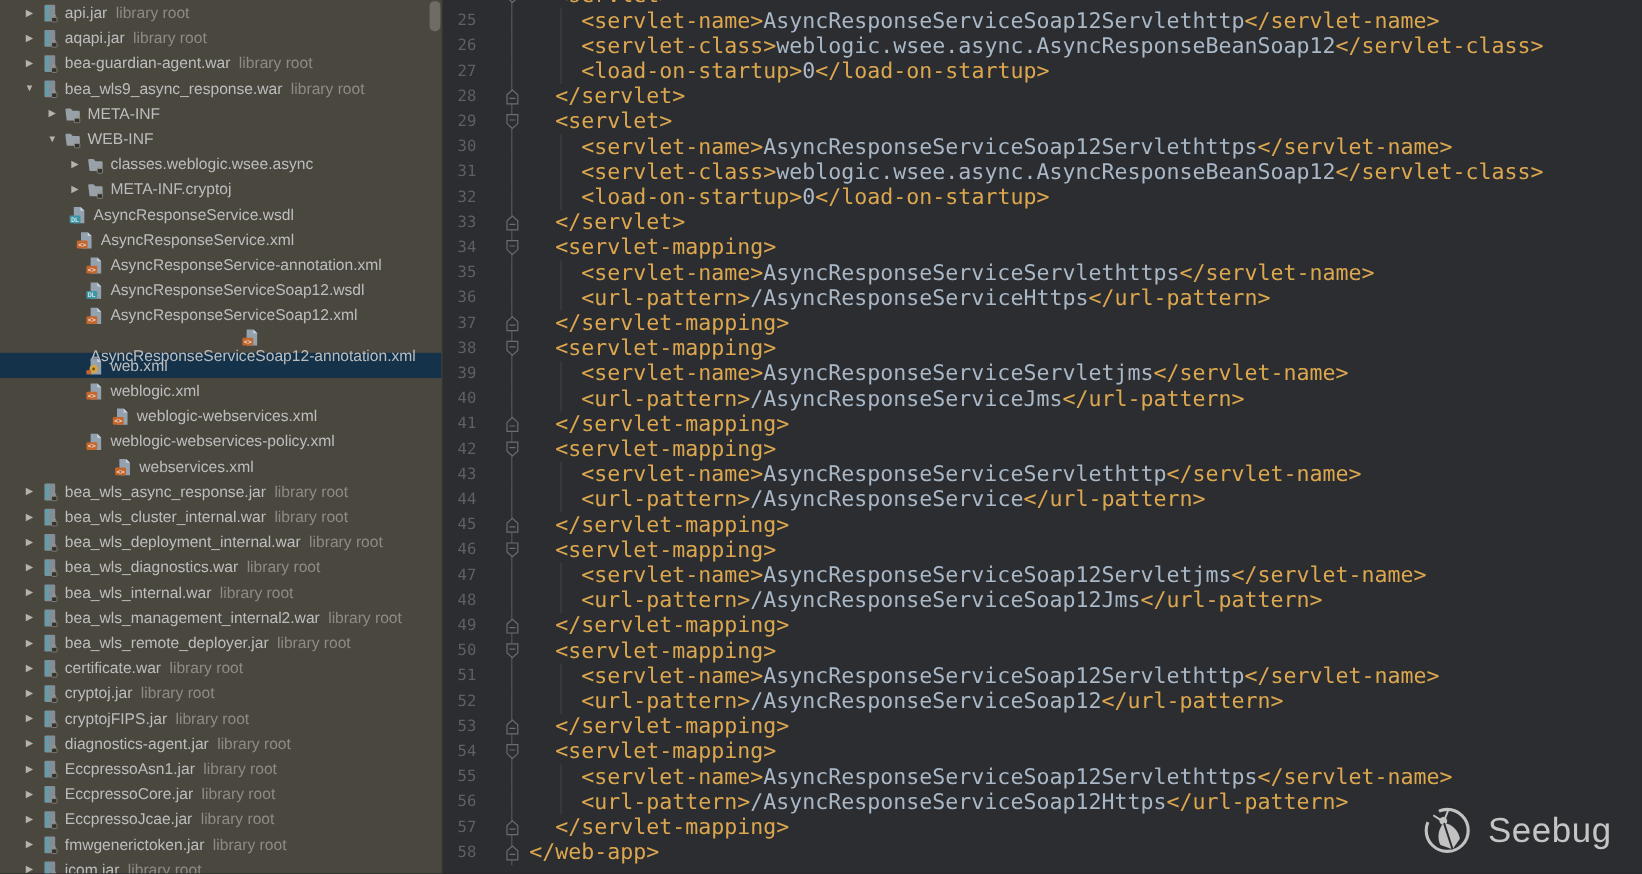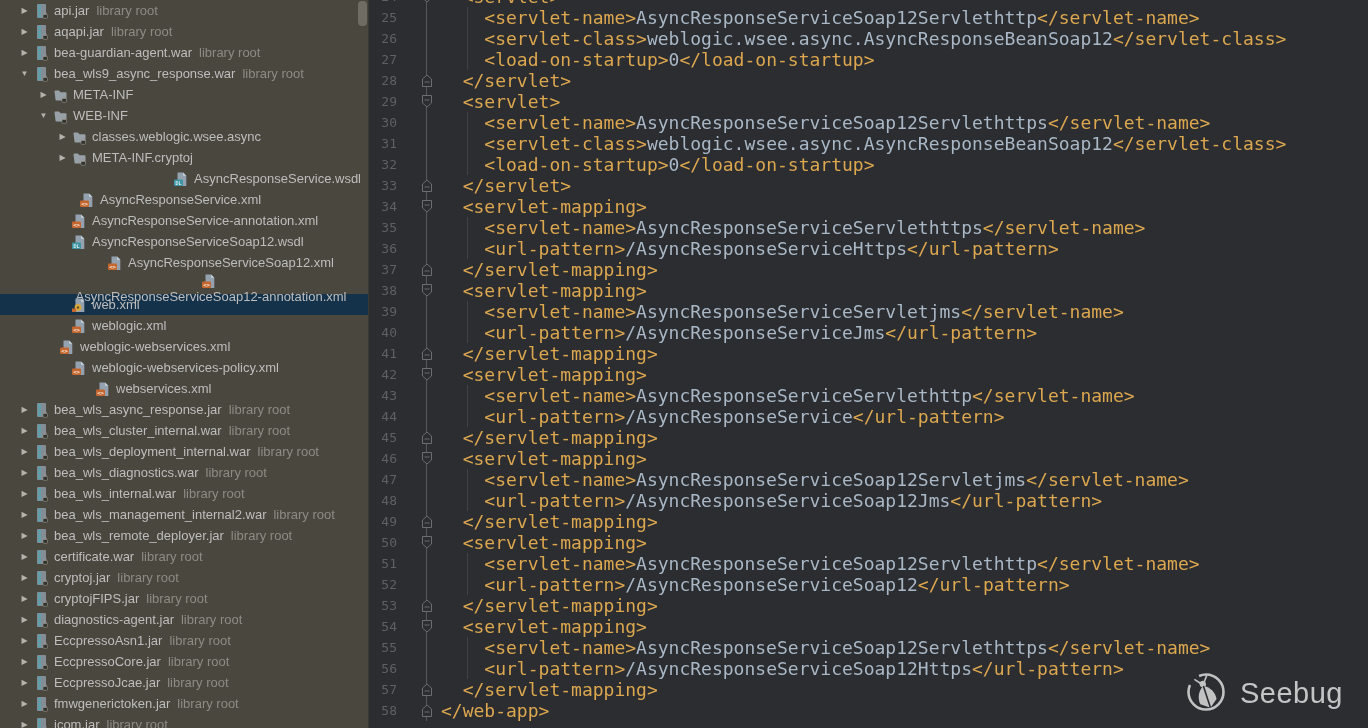--- a/index.html
+++ b/index.html
@@ -185,35 +185,35 @@
             <svg width="16" height="16" viewBox="0 0 16 16">
               <path d="M2.5 4.5 a1 1 0 0 1 1-1 h3.4 l1.7 1.8 h4.9 a1 1 0 0 1 1 1 v6.2 a1 1 0 0 1 -1 1 h-9 a1 1 0 0 1 -1-1 z" fill="#99a1a8"></path>
               <rect x="10" y="11.5" width="4.5" height="3.8" rx=".7" fill="#33332e" stroke="#9a988f" stroke-width=".6"></rect>
               <path d="M11 11.5 v-1 a1.2 1.2 0 0 1 2.4 0 v1" fill="none" stroke="#9a988f" stroke-width=".7"></path>
             </svg>
           </span>
     <span class="tlabel">META-INF.cryptoj</span>
     <span class="tsuffix"></span>
   </div>
 
-  <div class="trow" style="padding-left: 40px; justify-content: flex-end;">
+  <div class="trow" style="padding-left: 40px;">
     <span class="arrow"></span>
     <span class="ticon">
             <svg width="16" height="16" viewBox="0 0 16 16">
               <path d="M4.5 1.5 h5.6 l3.2 3.2 V15 h-8.8 z" fill="#94a2b0"></path>
               <path d="M10.1 1.5 v3.2 h3.2" fill="#c9d3dc"></path>
               <rect x="1" y="8.5" width="9" height="6.5" rx="1" fill="#3e96a5"></rect>
               <text x="5.5" y="13.6" font-size="5.2" fill="#ffffff" text-anchor="middle" font-family="DejaVu Sans Mono,monospace">DL</text>
             </svg>
           </span>
     <span class="tlabel">AsyncResponseService.wsdl</span>
     <span class="tsuffix"></span>
   </div>
 
-  <div class="trow" style="padding-left: 62px;">
+  <div class="trow" style="padding-left: 46px;">
     <span class="arrow"></span>
     <span class="ticon">
             <svg width="16" height="16" viewBox="0 0 16 16">
               <path d="M4.5 1.5 h5.6 l3.2 3.2 V15 h-8.8 z" fill="#94a2b0"></path>
               <path d="M10.1 1.5 v3.2 h3.2" fill="#c9d3dc"></path>
               <rect x="1" y="8.5" width="9" height="6.5" rx="1" fill="#c4672e"></rect>
               <text x="5.5" y="13.6" font-size="5.6" fill="#ffffff" text-anchor="middle" font-family="DejaVu Sans Mono,monospace">&lt;&gt;</text>
             </svg>
           </span>
     <span class="tlabel">AsyncResponseService.xml</span>
@@ -241,21 +241,21 @@
               <path d="M4.5 1.5 h5.6 l3.2 3.2 V15 h-8.8 z" fill="#94a2b0"></path>
               <path d="M10.1 1.5 v3.2 h3.2" fill="#c9d3dc"></path>
               <rect x="1" y="8.5" width="9" height="6.5" rx="1" fill="#3e96a5"></rect>
               <text x="5.5" y="13.6" font-size="5.2" fill="#ffffff" text-anchor="middle" font-family="DejaVu Sans Mono,monospace">DL</text>
             </svg>
           </span>
     <span class="tlabel">AsyncResponseServiceSoap12.wsdl</span>
     <span class="tsuffix"></span>
   </div>
 
-  <div class="trow" style="padding-left: 54px; margin-left: 36px;">
+  <div class="trow" style="padding-left: 54px;">
     <span class="arrow"></span>
     <span class="ticon">
             <svg width="16" height="16" viewBox="0 0 16 16">
               <path d="M4.5 1.5 h5.6 l3.2 3.2 V15 h-8.8 z" fill="#94a2b0"></path>
               <path d="M10.1 1.5 v3.2 h3.2" fill="#c9d3dc"></path>
               <rect x="1" y="8.5" width="9" height="6.5" rx="1" fill="#c4672e"></rect>
               <text x="5.5" y="13.6" font-size="5.6" fill="#ffffff" text-anchor="middle" font-family="DejaVu Sans Mono,monospace">&lt;&gt;</text>
             </svg>
           </span>
     <span class="tlabel">AsyncResponseServiceSoap12.xml</span>
@@ -298,21 +298,21 @@
               <path d="M4.5 1.5 h5.6 l3.2 3.2 V15 h-8.8 z" fill="#94a2b0"></path>
               <path d="M10.1 1.5 v3.2 h3.2" fill="#c9d3dc"></path>
               <rect x="1" y="8.5" width="9" height="6.5" rx="1" fill="#c4672e"></rect>
               <text x="5.5" y="13.6" font-size="5.6" fill="#ffffff" text-anchor="middle" font-family="DejaVu Sans Mono,monospace">&lt;&gt;</text>
             </svg>
           </span>
     <span class="tlabel">weblogic.xml</span>
     <span class="tsuffix"></span>
   </div>
 
-  <div class="trow" style="padding-left: 42px;">
+  <div class="trow" style="padding-left: 76px;">
     <span class="arrow"></span>
     <span class="ticon">
             <svg width="16" height="16" viewBox="0 0 16 16">
               <path d="M4.5 1.5 h5.6 l3.2 3.2 V15 h-8.8 z" fill="#94a2b0"></path>
               <path d="M10.1 1.5 v3.2 h3.2" fill="#c9d3dc"></path>
               <rect x="1" y="8.5" width="9" height="6.5" rx="1" fill="#c4672e"></rect>
               <text x="5.5" y="13.6" font-size="5.6" fill="#ffffff" text-anchor="middle" font-family="DejaVu Sans Mono,monospace">&lt;&gt;</text>
             </svg>
           </span>
     <span class="tlabel">weblogic-webservices.xml</span>

